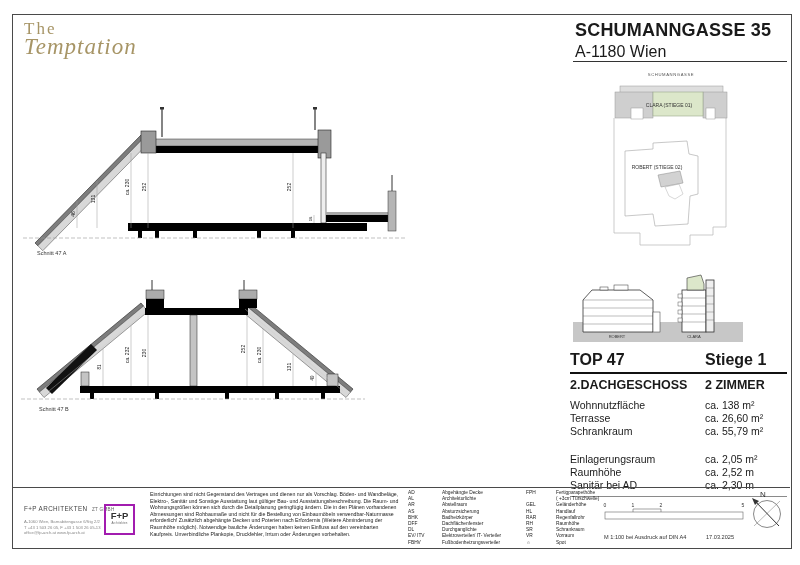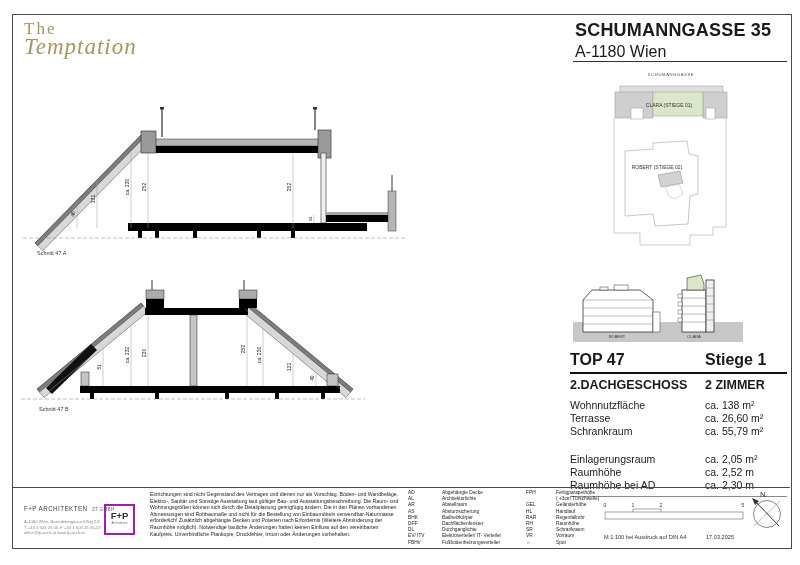--- a/index.html
+++ b/index.html
@@ -142,21 +142,21 @@
       <div class="u-gap"></div>
       <div class="u-grid">
         <span>Einlagerungsraum</span>
         <span>ca. 2,05 m²</span>
       </div>
       <div class="u-grid">
         <span>Raumhöhe</span>
         <span>ca. 2,52 m</span>
       </div>
       <div class="u-grid">
-        <span>Raumhöhe bei AD</span>
+        <span>Sanitär bei AD</span>
         <span>ca. 2,30 m</span>
       </div>
     </div>
     <div class="u-rule2"></div>
   </div>
 
   <svg class="abs" style="left:15px;top:95px" width="550" height="175" viewBox="0 0 550 175">
     <polygon points="20,148 126,40 128.9,42.8 22.9,150.8" fill="#7d7d7d" stroke="#222" stroke-width="0.6"></polygon>
     <polygon points="22.9,150.8 128.9,42.8 133.8,47.7 27.8,155.7" fill="#d8d8d8" stroke="#444" stroke-width="0.5"></polygon>
     <rect x="140" y="44" width="165" height="7" fill="#b5b5b5" stroke="#333" stroke-width="0.5"></rect>

